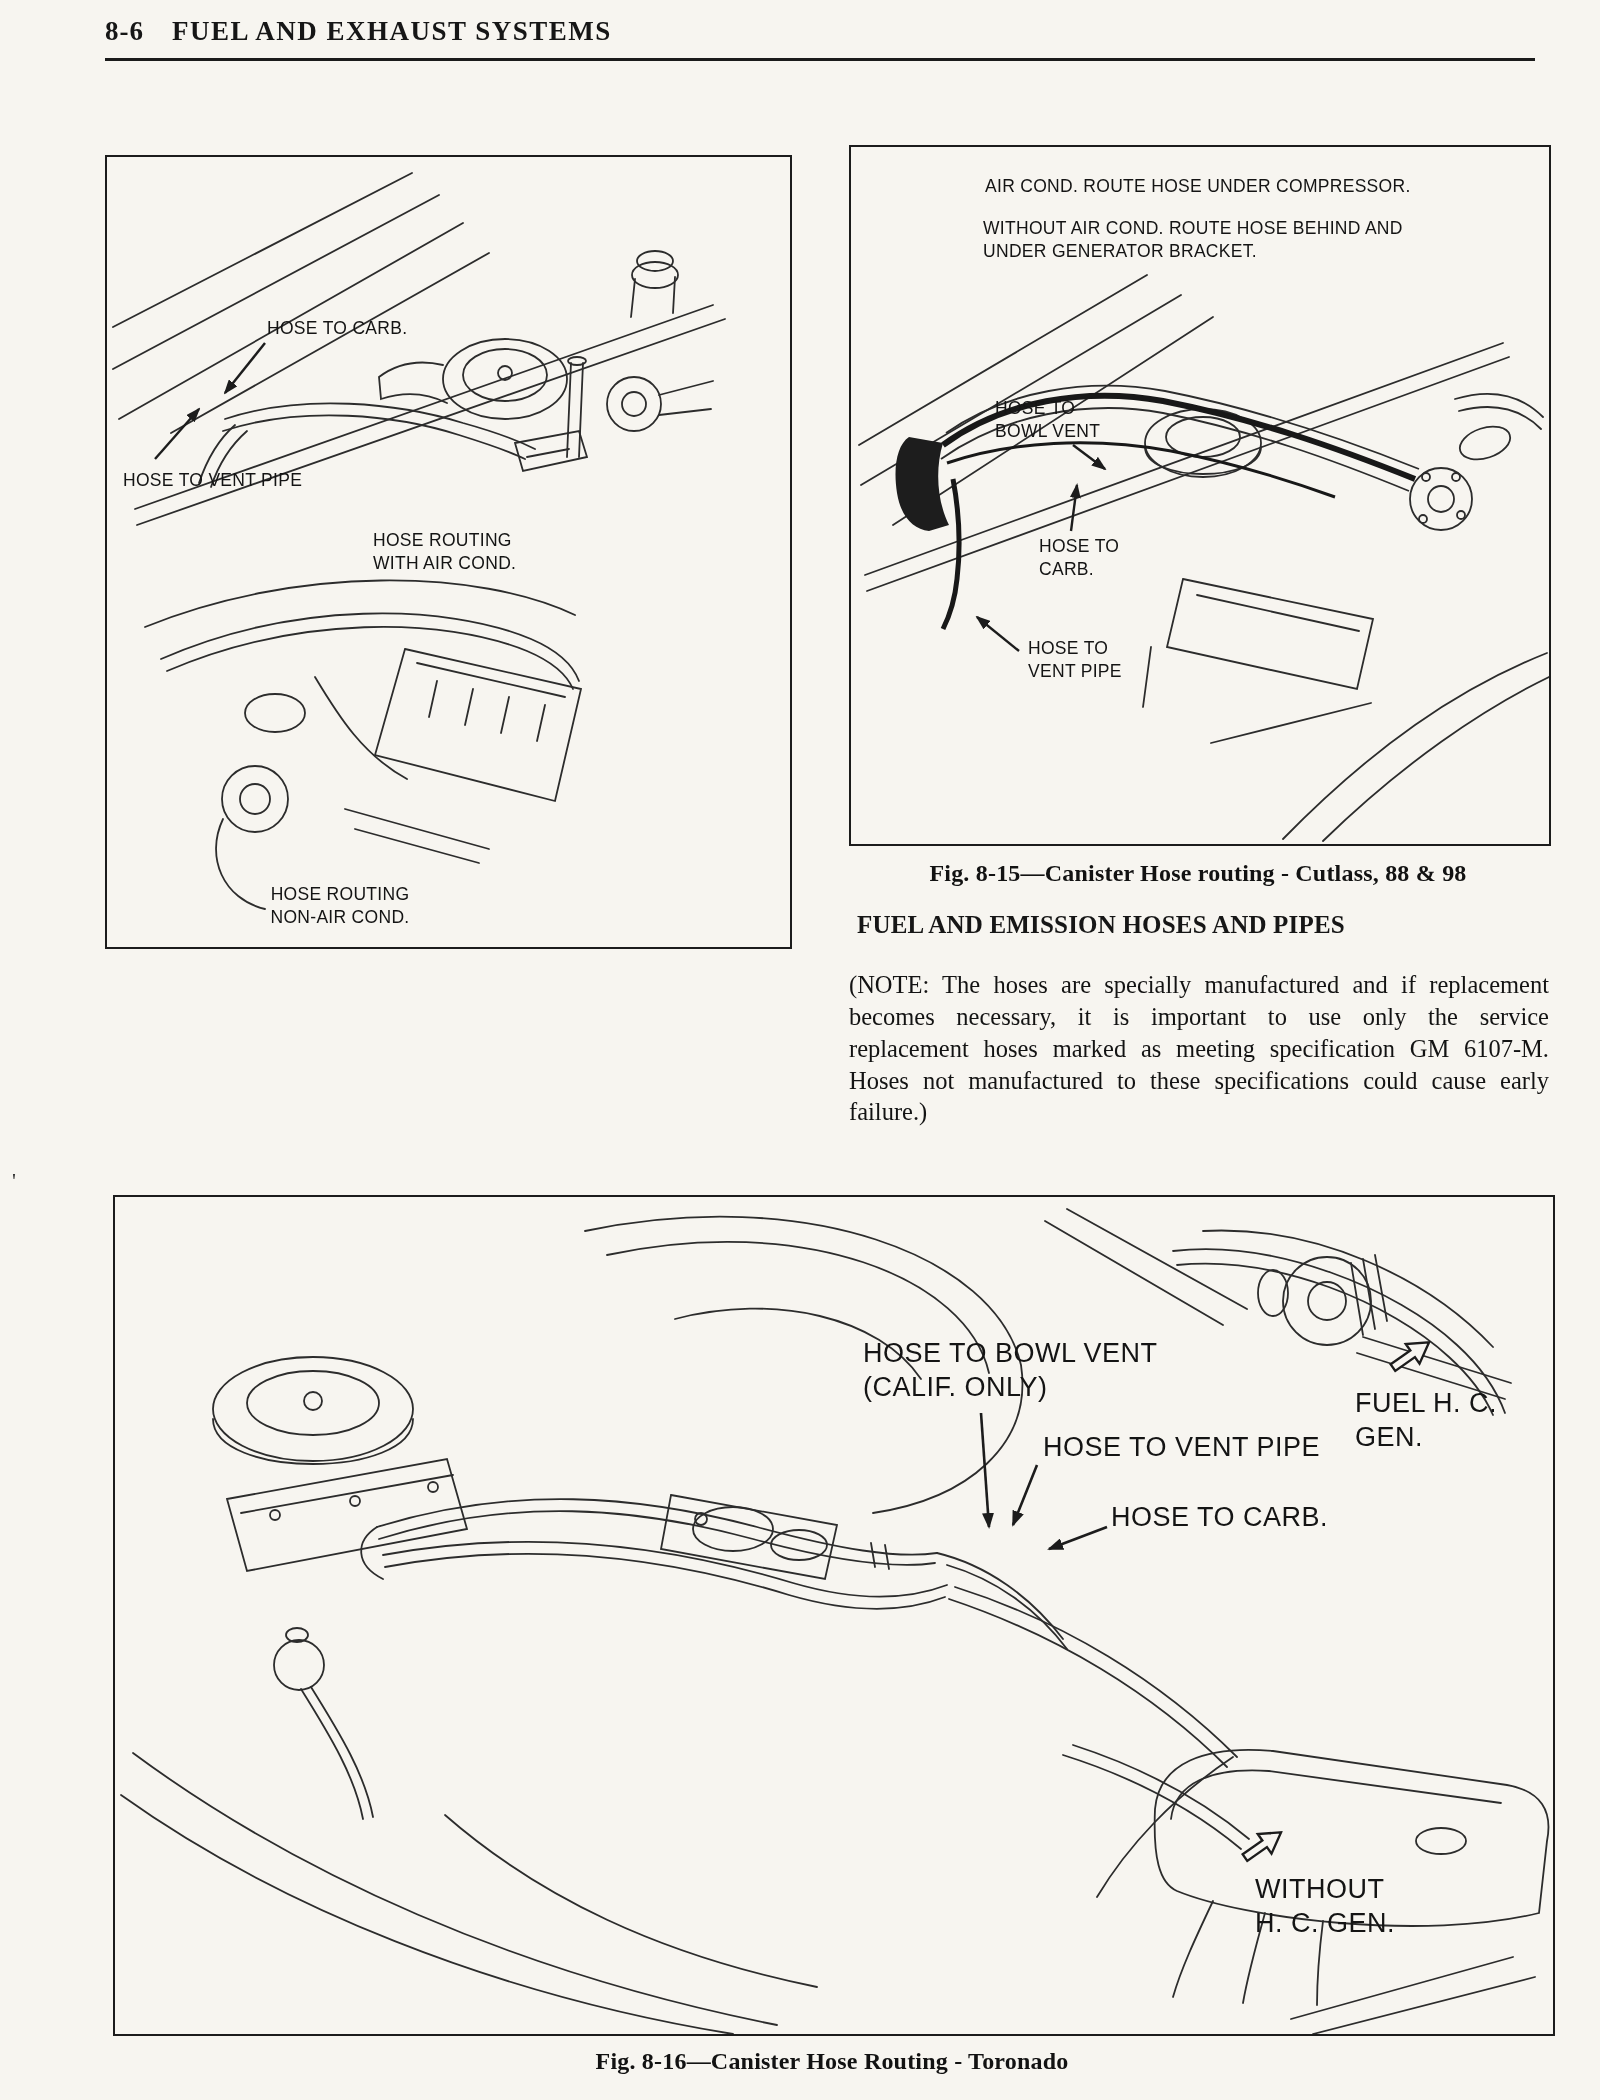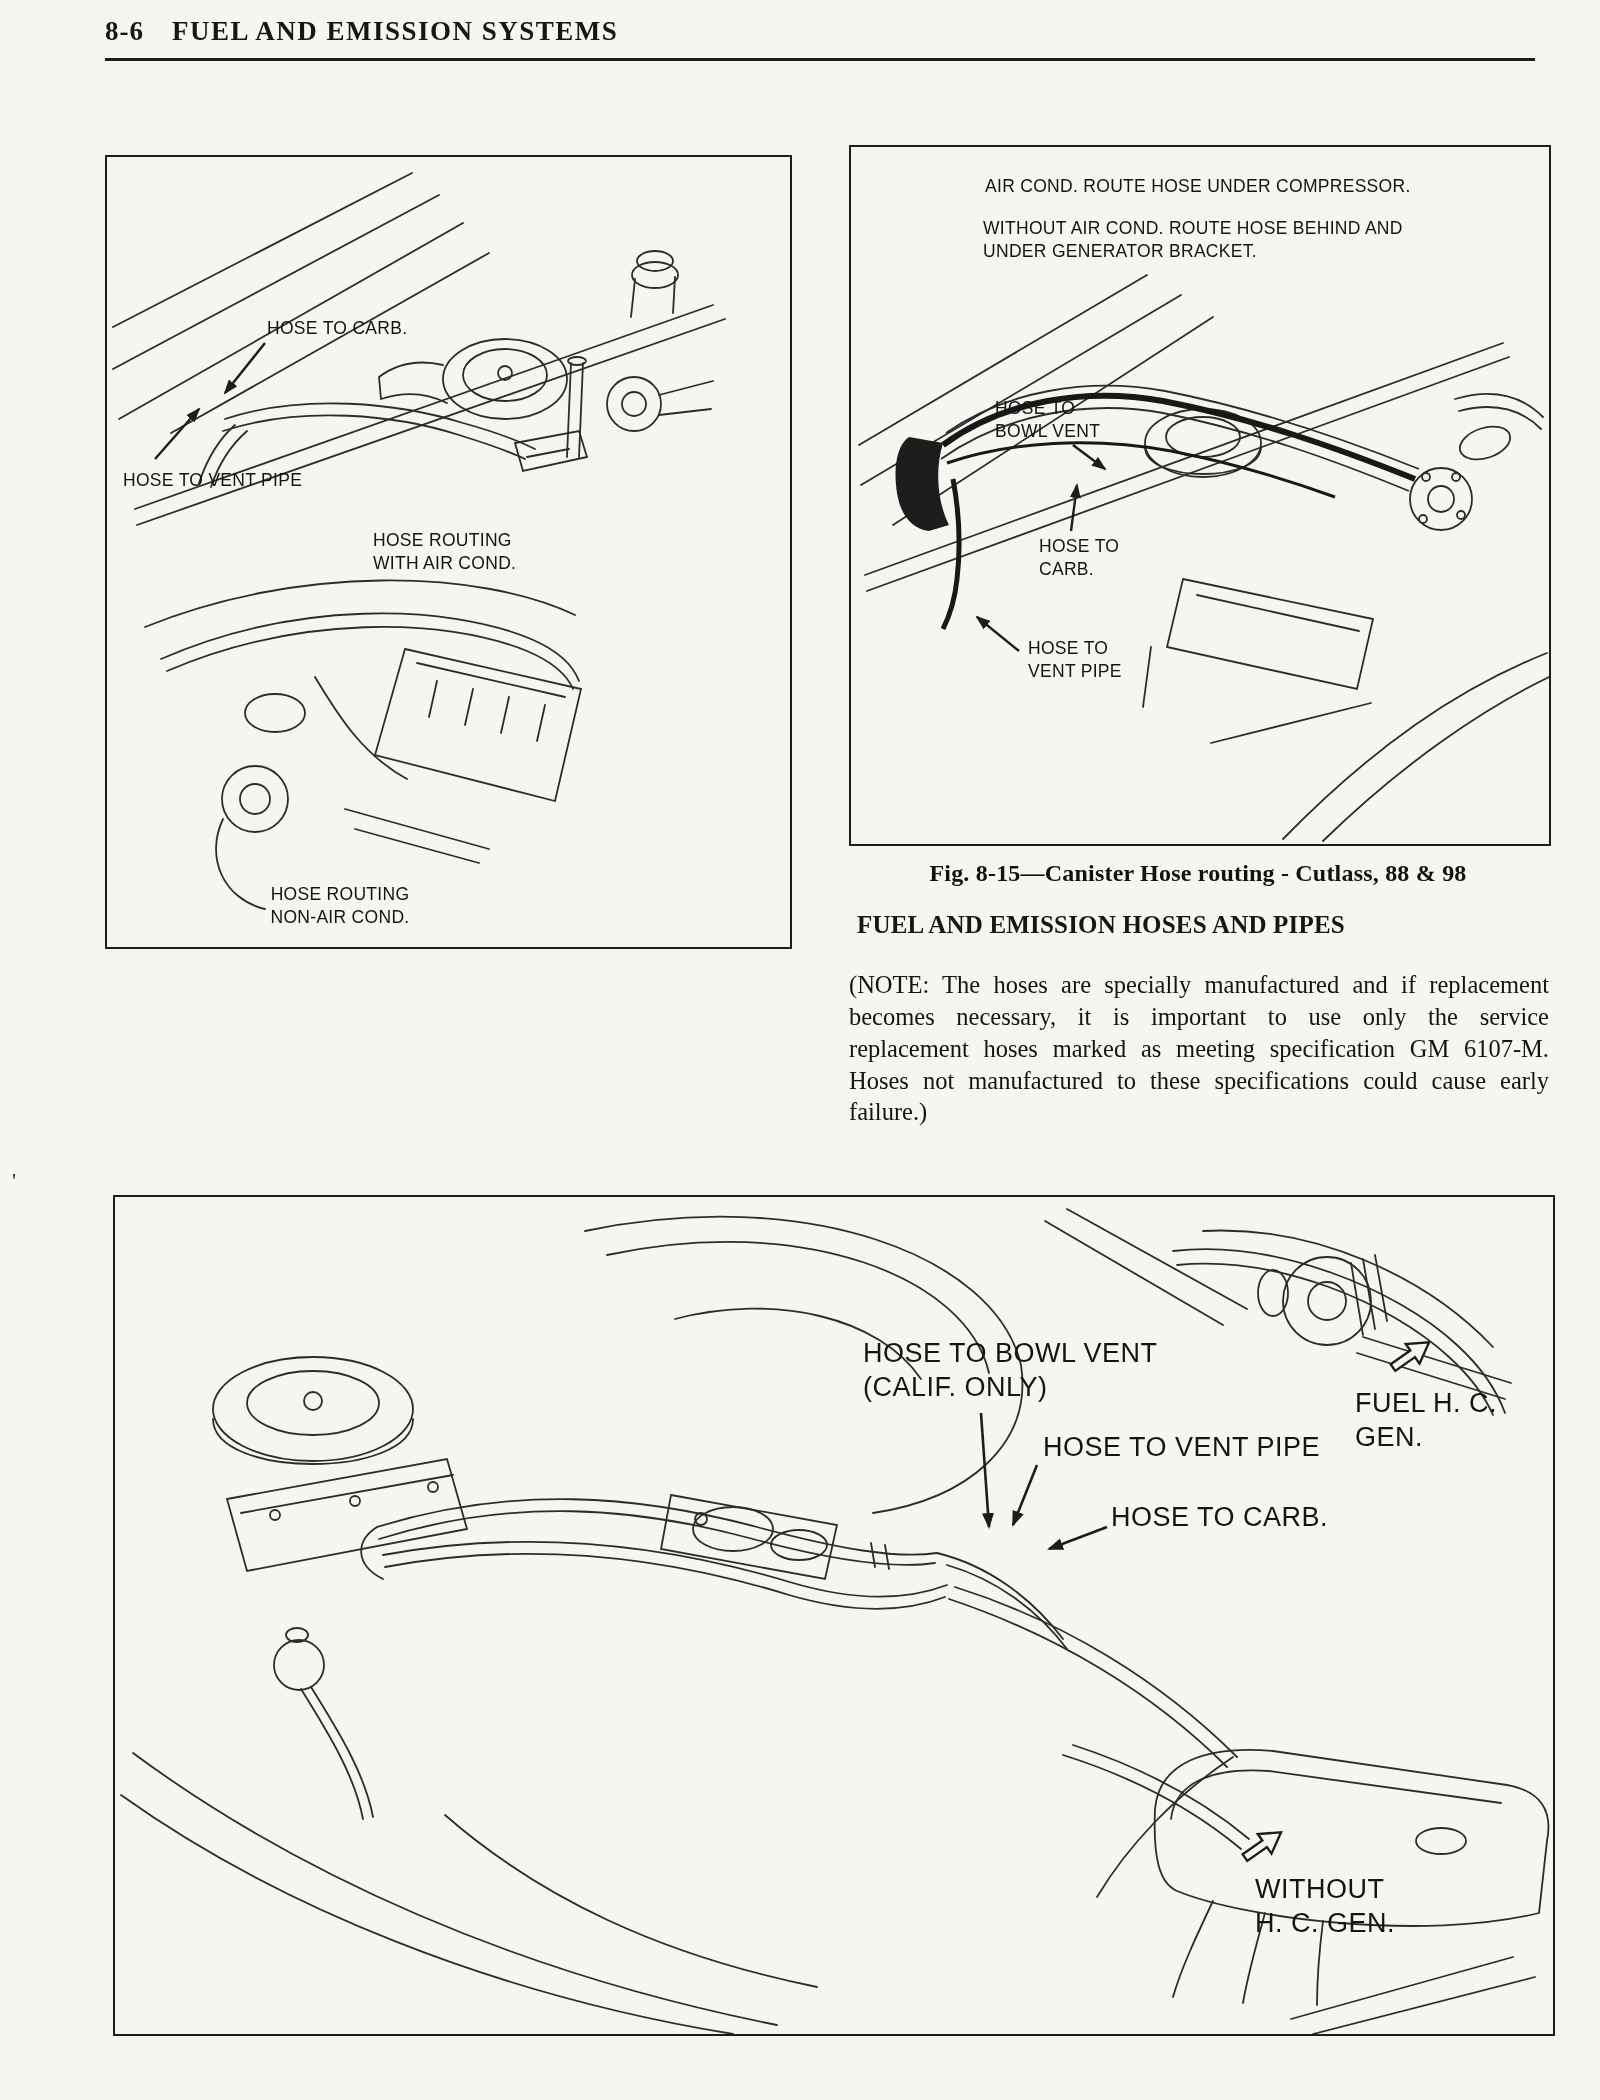--- a/index.html
+++ b/index.html
@@ -47,21 +47,21 @@
   .hollow-arrow { position:absolute; }
   .artifact { position:absolute; font-size:22px; color:#333; }
 </style>
 </head>
 <body>
 
 <div class="page">
 
   <header class="page-header">
     <span class="page-num">8-6</span>
-    <h1 class="page-title">FUEL AND EMISSION SYSTEMS</h1>
+    <h1 class="page-title">FUEL AND EXHAUST SYSTEMS</h1>
   </header>
   <div class="header-rule"></div>
 
   <section class="figure-box fig14">
     <svg class="art" viewBox="0 0 683 790" preserveAspectRatio="none">
       <defs>
         <marker id="ah14" markerWidth="15" markerHeight="11" refX="13" refY="5.5" orient="auto" markerUnits="userSpaceOnUse">
           <path d="M0,0 L15,5.5 L0,11 Z" fill="#1c1c1c"></path>
         </marker>
       </defs>
@@ -274,14 +274,15 @@
     <div class="fig-label" style="left:1140px; top:676px;">WITHOUT
 H. C. GEN.</div>
 
     <svg class="hollow-arrow" style="left:1272px; top:144px; transform:rotate(-35deg);" width="48" height="28" viewBox="0 0 48 28">
       <path d="M2,10 L26,10 L26,2 L46,14 L26,26 L26,18 L2,18 Z" fill="#f7f5f0" stroke="#1c1c1c" stroke-width="2.4"></path>
     </svg>
     <svg class="hollow-arrow" style="left:1124px; top:634px; transform:rotate(-35deg);" width="48" height="28" viewBox="0 0 48 28">
       <path d="M2,10 L26,10 L26,2 L46,14 L26,26 L26,18 L2,18 Z" fill="#f7f5f0" stroke="#1c1c1c" stroke-width="2.4"></path>
     </svg>
   </section>
+  <p class="caption" style="left:113px; top:2048px; width:1438px;">Fig. 8-16—Canister Hose Routing - Toronado</p>
 
 </div>
 
 </body></html>

